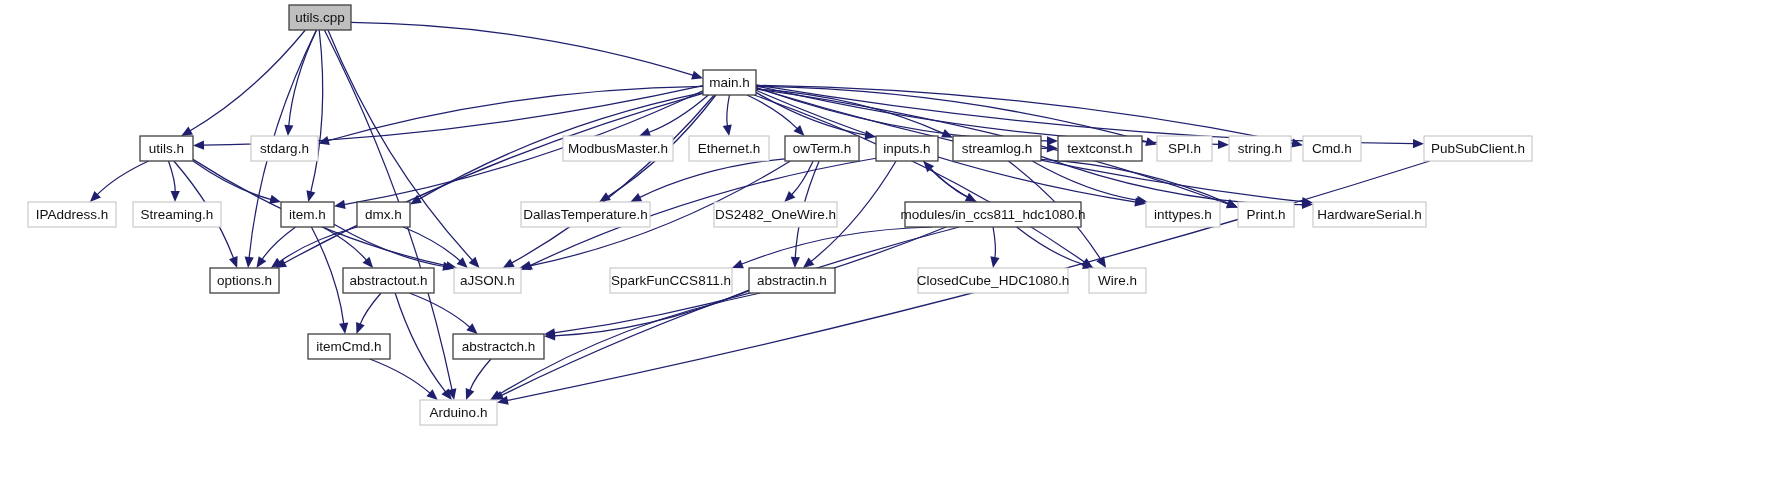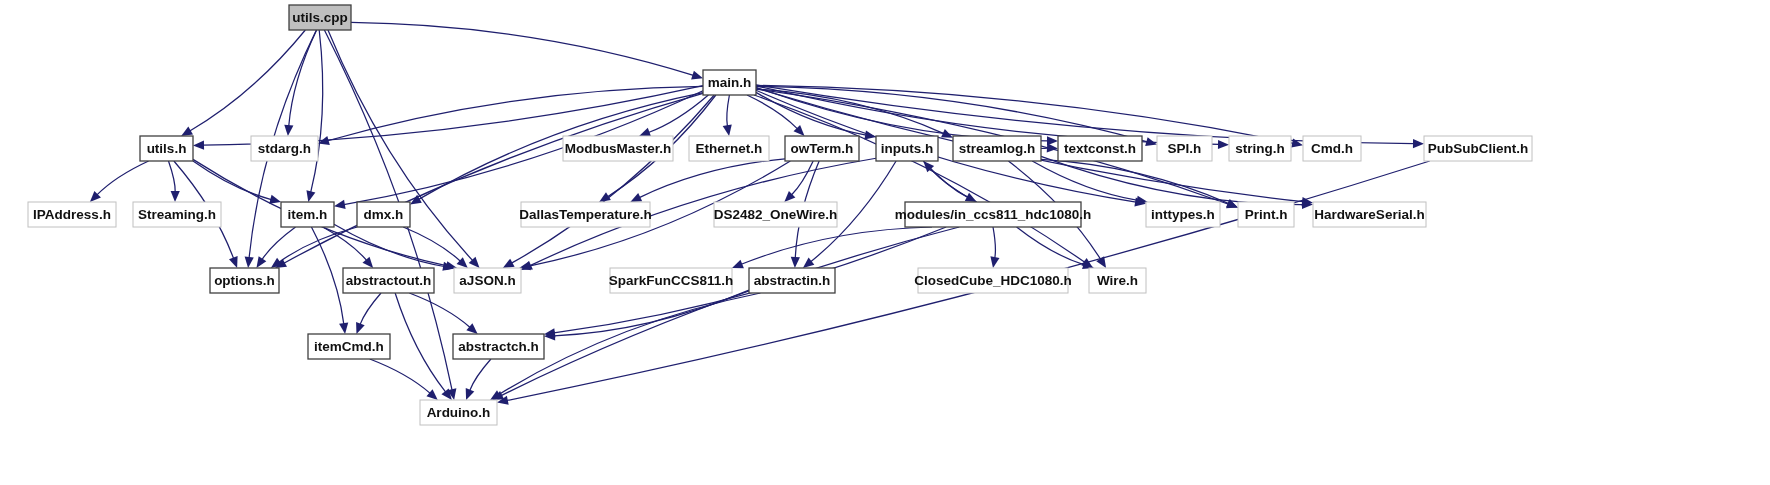--- a/index.html
+++ b/index.html
@@ -10,21 +10,20 @@
   body {
     width: 1770px;
     height: 485px;
     overflow: hidden;
     font-family: "Liberation Sans", sans-serif;
   }
   #graph-root {
     position: relative;
     width: 1770px;
     height: 485px;
-    font-weight: bold;
   }
   svg#depgraph {
     display: block;
     width: 1770px;
     height: 485px;
   }
   .node-box {
     fill: #ffffff;
     stroke: #c0c0c0;
     stroke-width: 1px;

